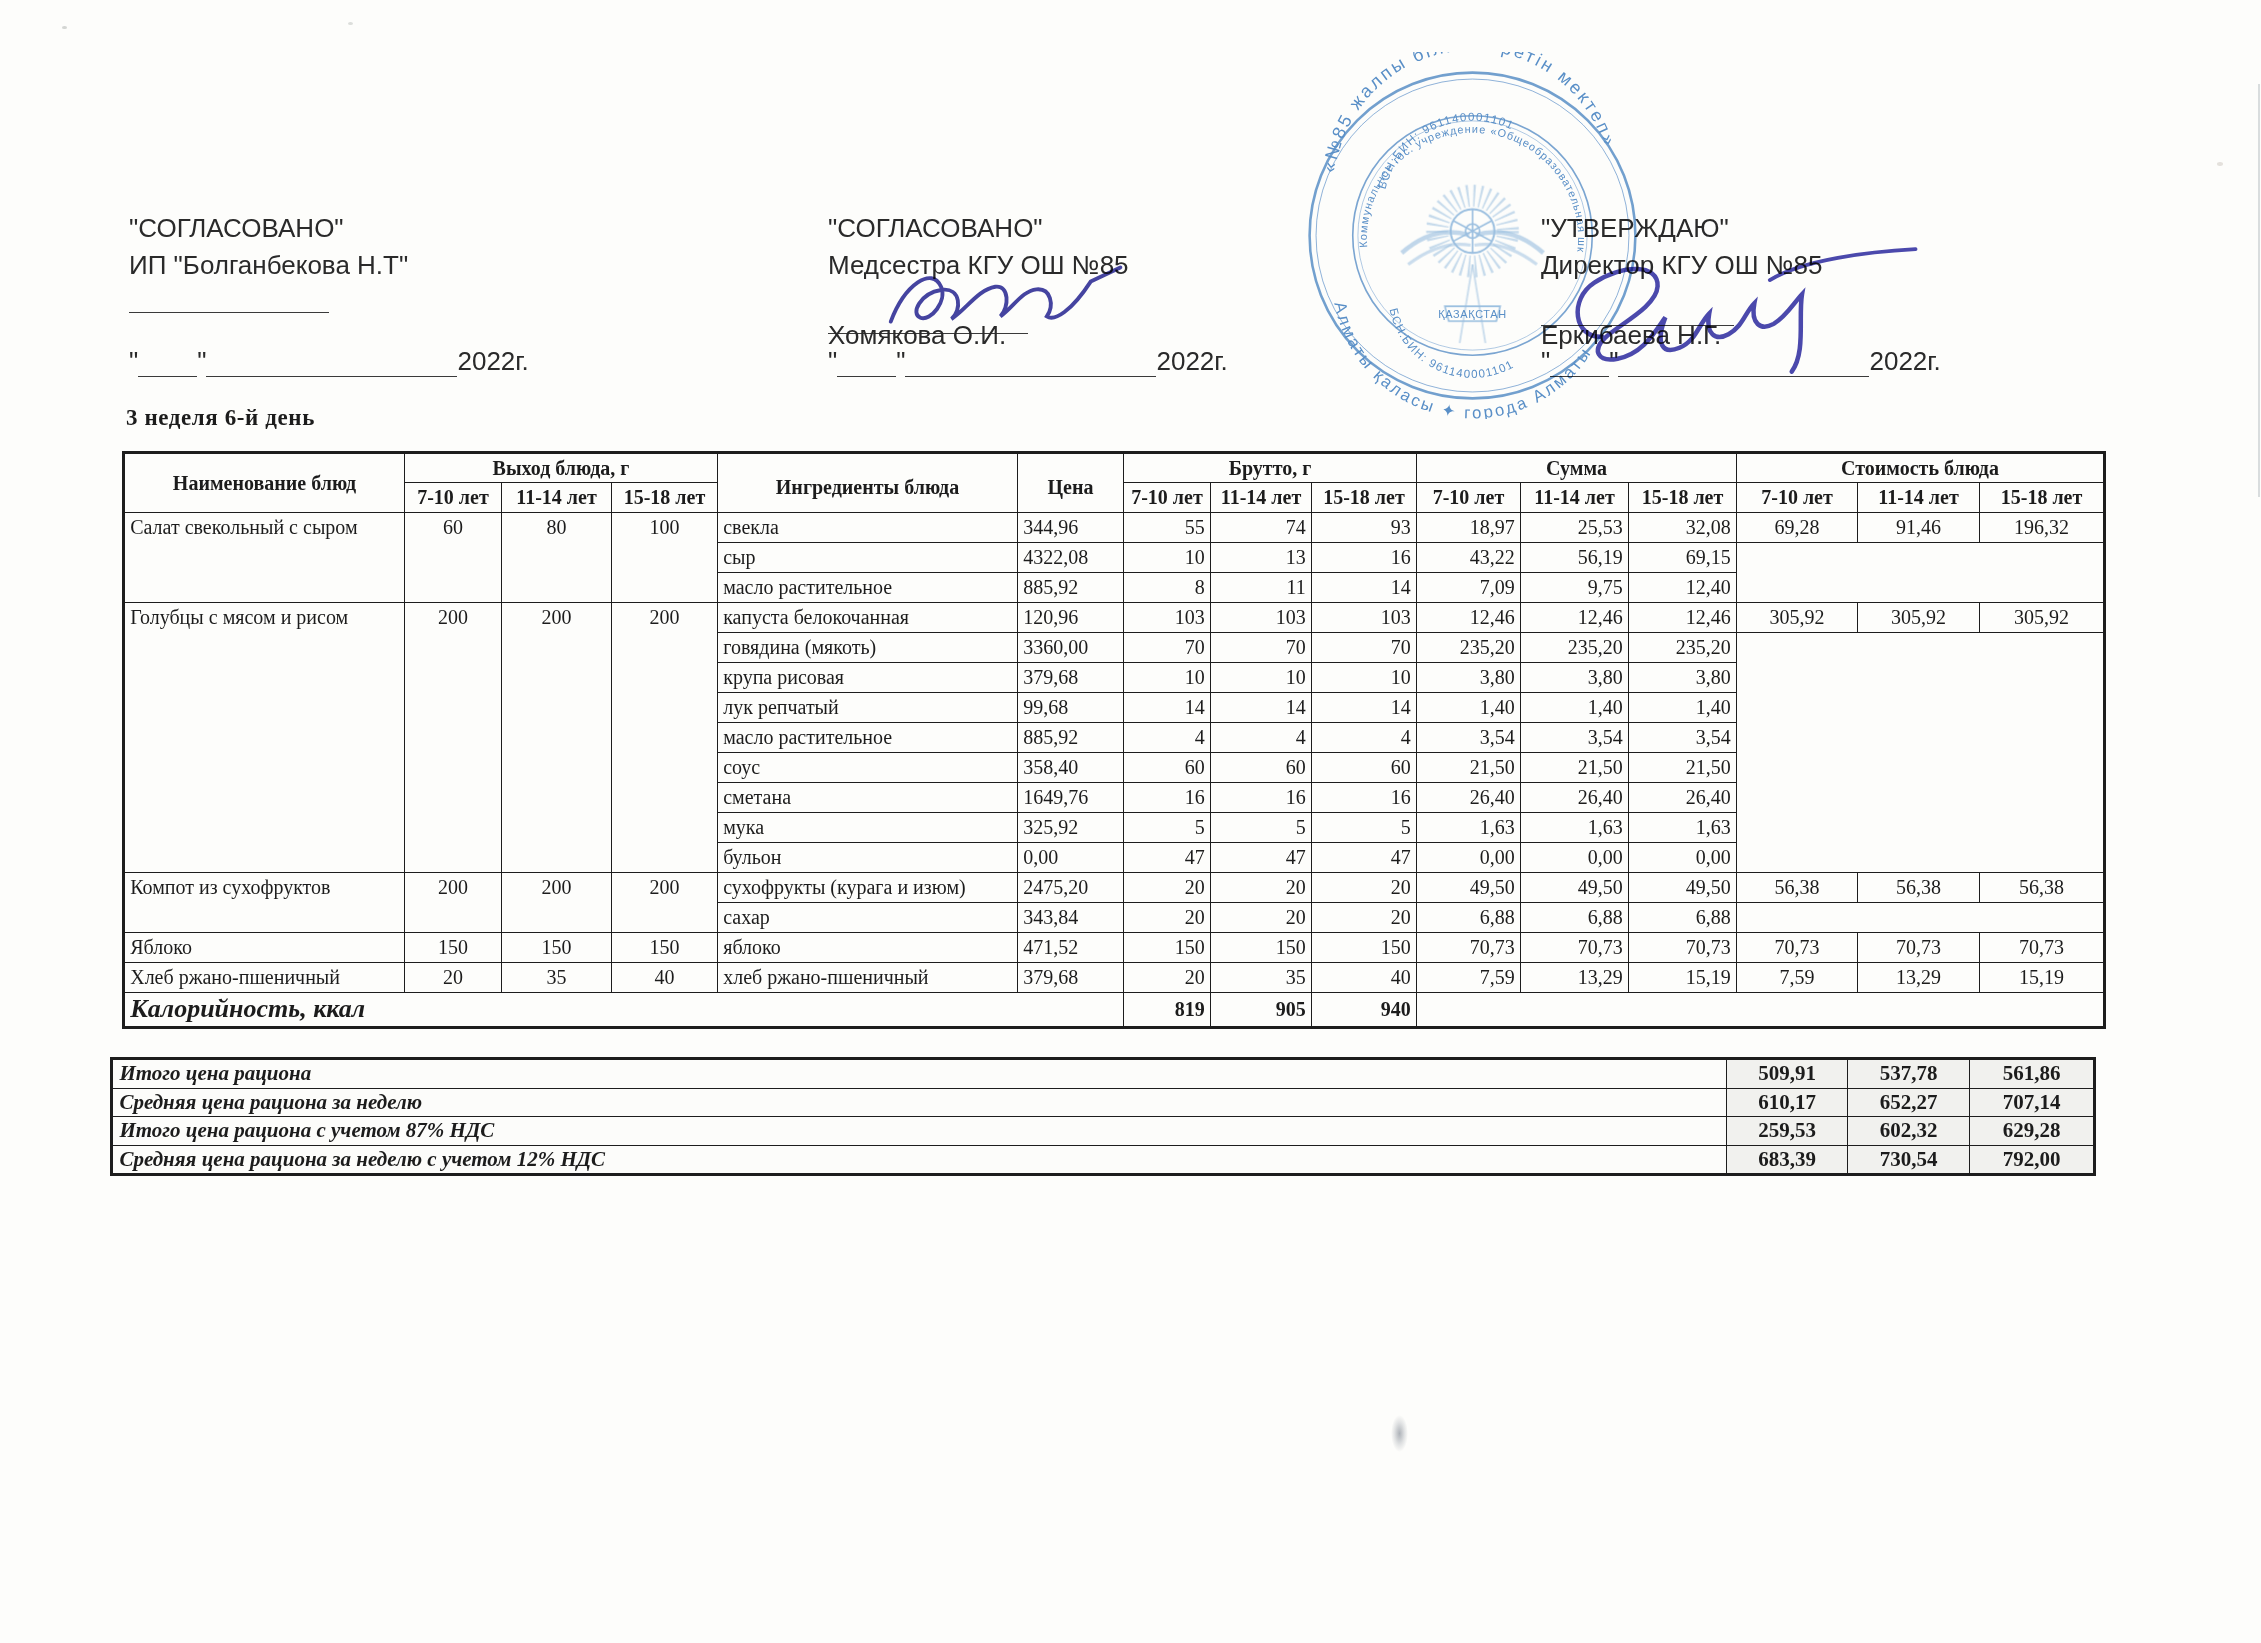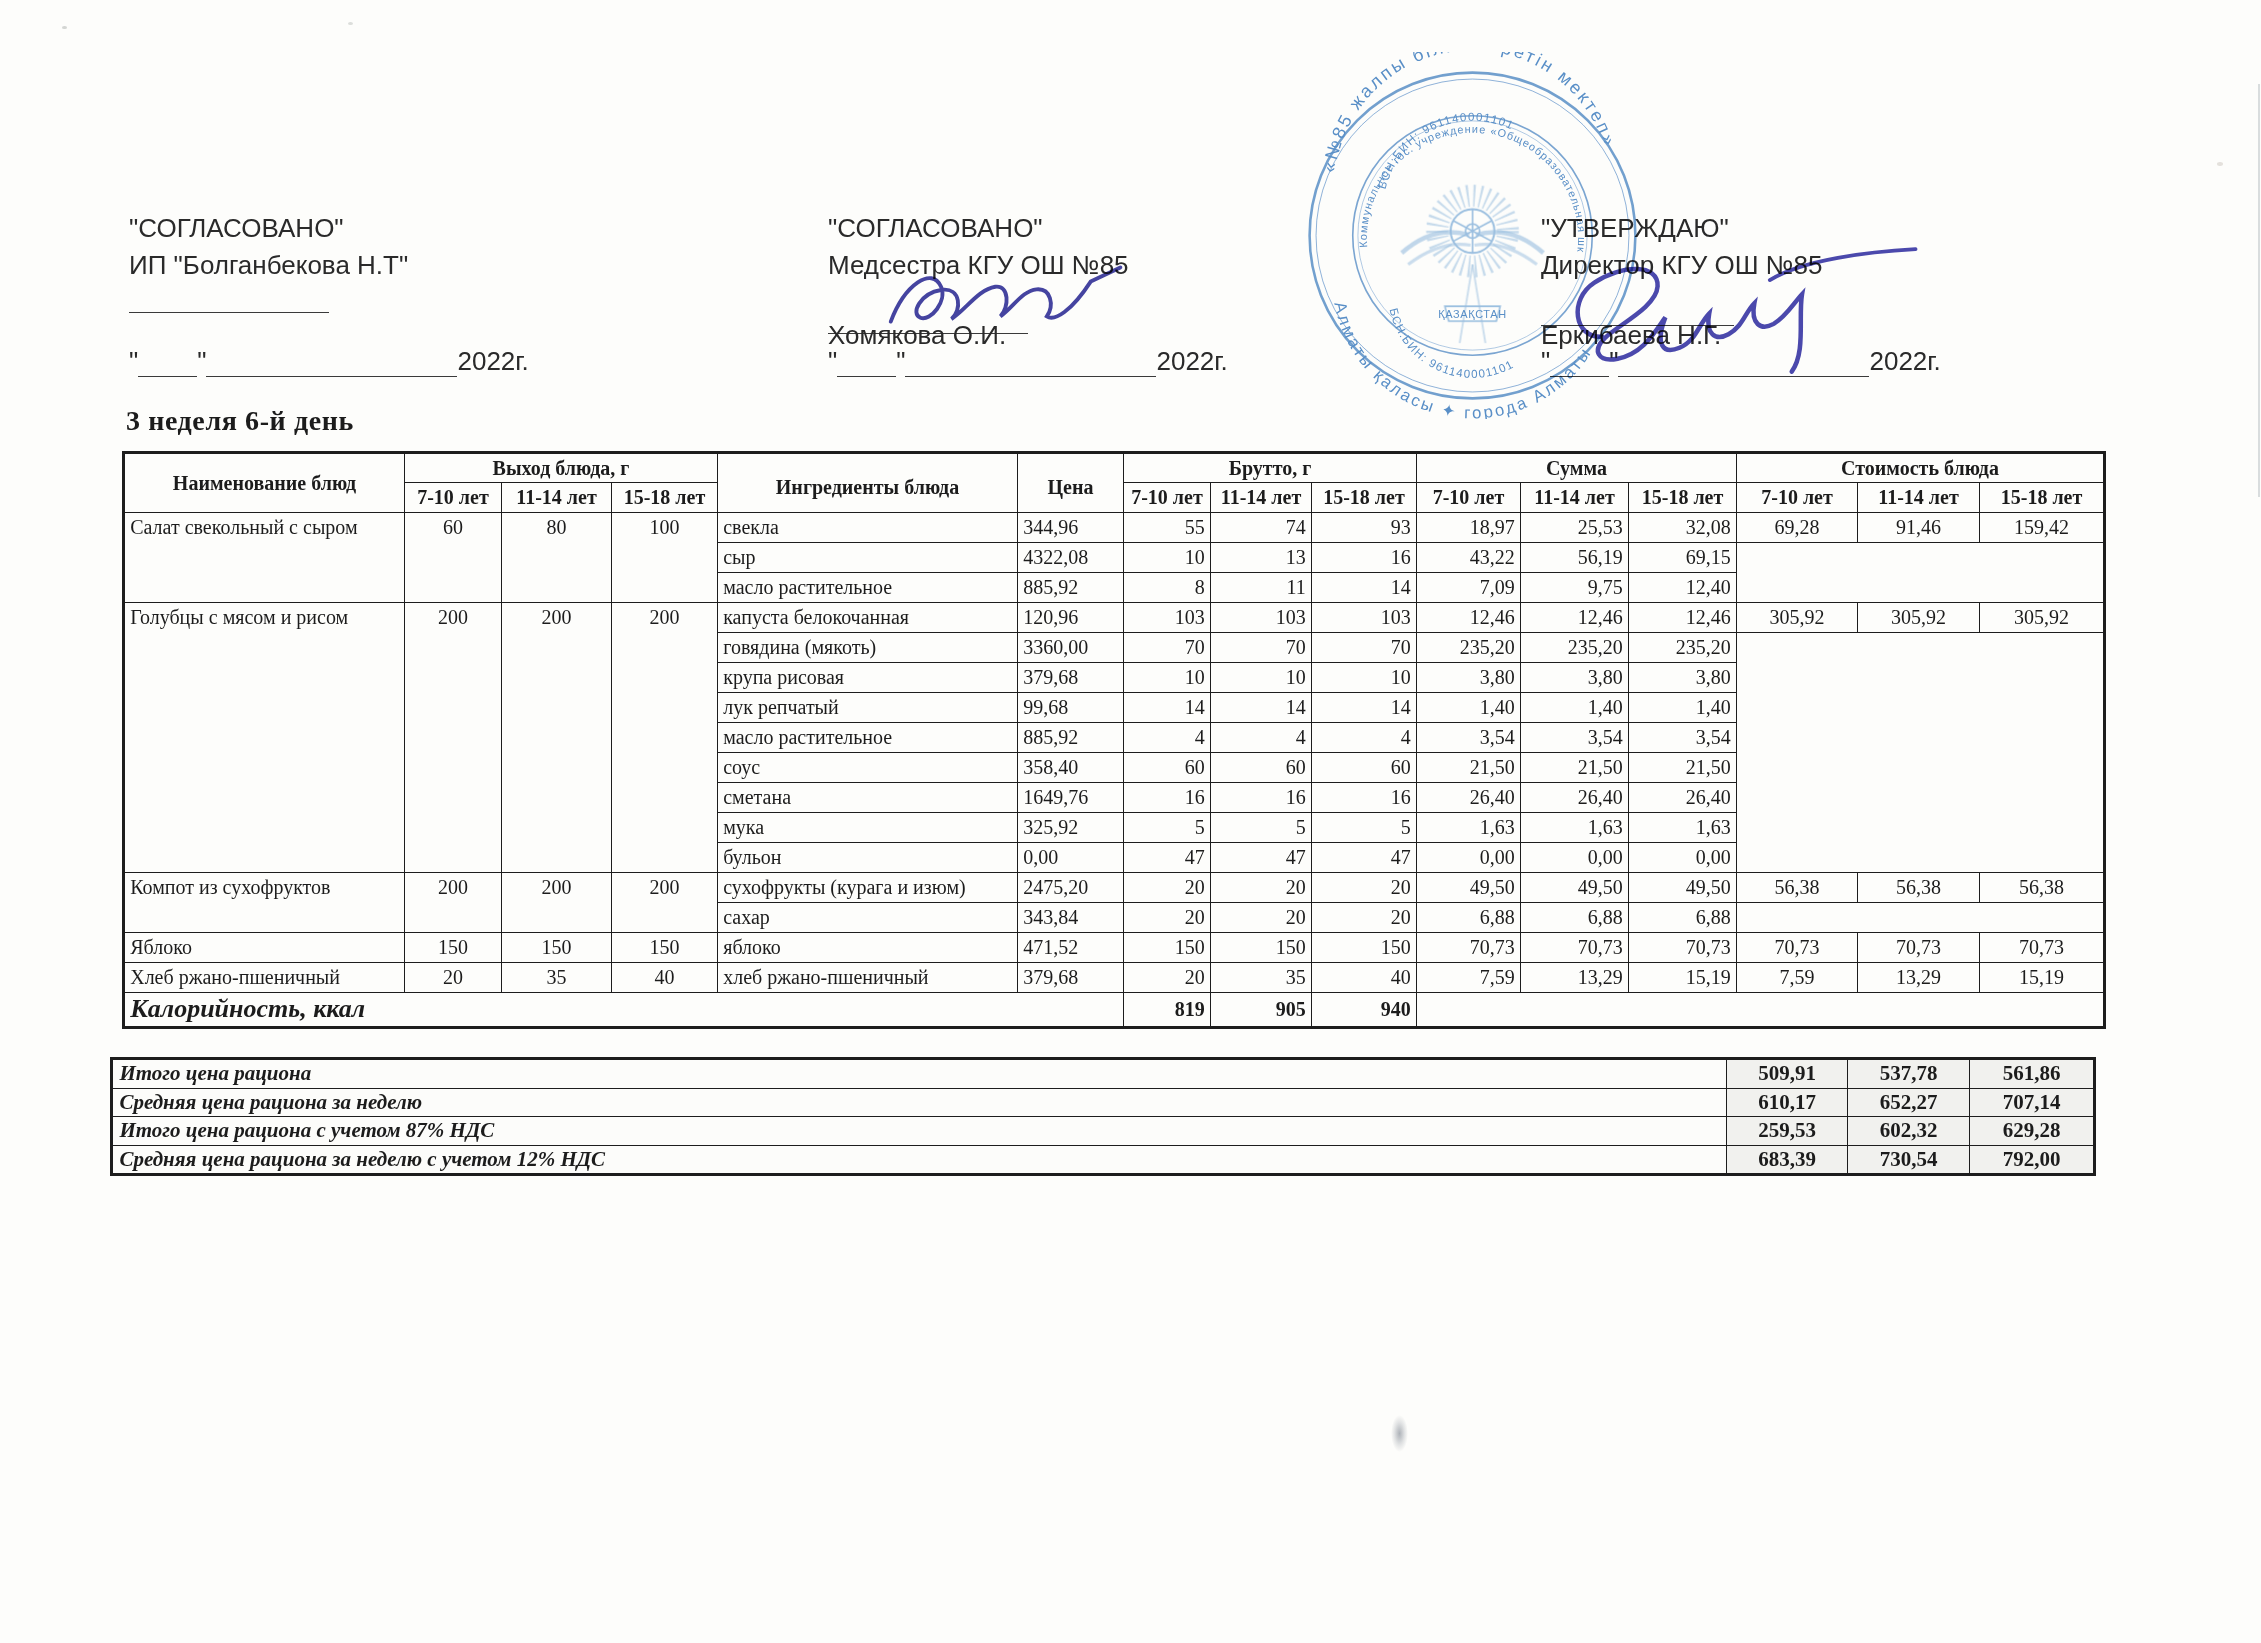--- a/index.html
+++ b/index.html
@@ -11,21 +11,21 @@
   .approval{position:absolute;width:490px;height:168px;font-family:"Liberation Sans", sans-serif;font-size:26px;color:#2a2a2a;}
   .approval .ttl{position:absolute;top:0;left:0;white-space:nowrap;}
   .approval .org{position:absolute;top:37px;left:0;white-space:nowrap;}
   .approval .sigline{position:absolute;top:76px;left:0;height:23px;border-bottom:1.9px solid #3a3a3a;}
   .approval .pname{position:absolute;top:107px;left:0;white-space:nowrap;}
   .approval .daterow{position:absolute;top:133px;left:0;white-space:nowrap;}
   .u{display:inline-block;border-bottom:1.9px solid #3a3a3a;height:26px;vertical-align:bottom;}
   .u.short{width:59px;}
   .u.long{width:251px;}
   
-  .doc-title{position:absolute;left:126px;top:405px;font-size:28px;font-weight:bold;letter-spacing:0.6px;}
+  .doc-title{position:absolute;left:126px;top:405px;font-size:23px;font-weight:bold;letter-spacing:0.6px;}
   
   table{border-collapse:collapse;table-layout:fixed;}
   .menu-table{position:absolute;left:122px;top:451px;width:1983px;border:3.2px solid #1d1d1d;}
   .menu-table th,.menu-table td{border:1.9px solid #1d1d1d;font-size:20px;padding:1.3px 5.2px;overflow:hidden;white-space:nowrap;}
   .menu-table th{font-weight:bold;text-align:center;vertical-align:middle;}
   .menu-table thead tr:first-child{height:30px;}
   .menu-table thead tr:last-child{height:30px;}
   .menu-table tbody tr{height:30px;}
   .menu-table .vtop{vertical-align:top;padding-top:22px;}
   td.dish-name{vertical-align:top;text-align:left;padding-top:3.2px;}
@@ -194,21 +194,21 @@
           <td class="ing-name">свекла</td>
           <td class="price-val">344,96</td>
           <td class="num">55</td>
           <td class="num">74</td>
           <td class="num">93</td>
           <td class="num">18,97</td>
           <td class="num">25,53</td>
           <td class="num">32,08</td>
           <td class="num cost-val">69,28</td>
           <td class="num cost-val">91,46</td>
-          <td class="num cost-val">159,42</td>
+          <td class="num cost-val">196,32</td>
         </tr>
         <tr>
           <td class="ing-name">сыр</td>
           <td class="price-val">4322,08</td>
           <td class="num">10</td>
           <td class="num">13</td>
           <td class="num">16</td>
           <td class="num">43,22</td>
           <td class="num">56,19</td>
           <td class="num">69,15</td>

